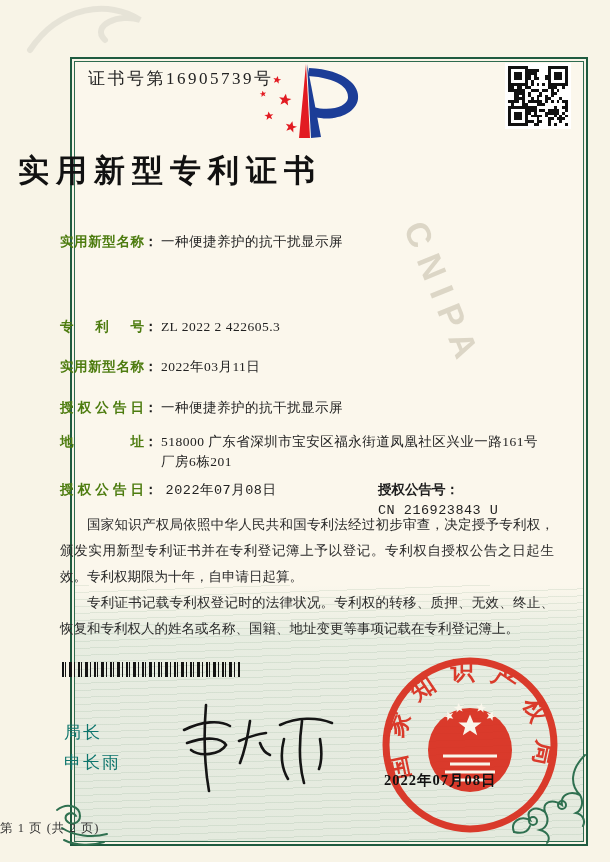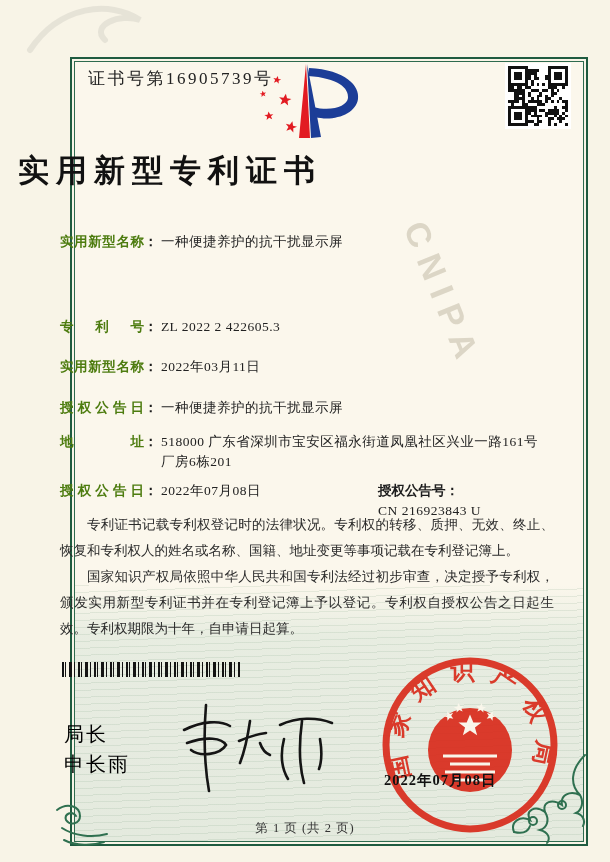--- a/index.html
+++ b/index.html
@@ -89,38 +89,38 @@
     background:repeating-linear-gradient(90deg,
       #141414 0 2px, transparent 2px 3px,
       #141414 3px 4px, transparent 4px 7px,
       #141414 7px 10px, transparent 10px 12px,
       #141414 12px 13px, transparent 13px 16px);
   }
 
   .signer-title, .signer-name {
     position:absolute; left:64px;
     font-family:"Liberation Sans", sans-serif;
-    font-size:20px; color:#000000; letter-spacing:2px;
+    font-size:17px; color:#0f766e; letter-spacing:2px;
   }
   .signer-title { top:721px; }
   .signer-name  { top:751px; }
 
   .signature-svg { position:absolute; left:162px; top:695px; z-index:4; }
 
   .seal-wrap { position:absolute; left:375px; top:650px; width:190px; height:190px; z-index:3; }
   .seal-wrap svg { opacity:0.92; }
   .seal-date {
     position:absolute; left:384px; top:771px; width:150px;
     font-size:14.5px; font-weight:bold; color:#111;
     letter-spacing:1px; z-index:5; text-align:left;
   }
 
   .footer {
     position:absolute; left:0; top:820px; width:610px;
-    text-align:center; font-size:12.5px; color:#333; letter-spacing:1px;
+    text-align:left; font-size:12.5px; color:#333; letter-spacing:1px;
   }
 
   .logo-svg { position:absolute; left:246px; top:56px; }
   .qr { position:absolute; left:505px; top:63px; width:66px; height:66px; background:#fff; padding:3px; }
   .flourish { position:absolute; z-index:2; }
 </style>
 </head>
 <body>
 
 <div class="paper"></div>
@@ -341,32 +341,32 @@
     <span class="fvalue">2022年03月11日</span>
   </div>
   <div class="field-row" style="top:398px;">
     <span class="flabel">授权公告日</span><span class="fcolon">：</span>
     <span class="fvalue">一种便捷养护的抗干扰显示屏</span>
   </div>
   <div class="field-row" style="top:432px;">
     <span class="flabel">地址</span><span class="fcolon">：</span>
     <span class="fvalue addr">518000 广东省深圳市宝安区福永街道凤凰社区兴业一路161号厂房6栋201</span>
   </div>
-  <div class="field-row" style="top:481px;">
+  <div class="field-row" style="top:481px;font-family:Liberation Mono, monospace;">
     <span class="flabel">授权公告日</span><span class="fcolon">：</span>
     <span class="fvalue">2022年07月08日</span>
     <span class="pair2">
       <span class="fcolon">授权公告号</span><span class="fcolon">：</span>
       <span class="fvalue">CN 216923843 U</span>
     </span>
   </div>
 
   <div class="paragraphs">
+    <p>国家知识产权局依照中华人民共和国专利法经过初步审查，决定授予专利权，颁发实用新型专利证书并在专利登记簿上予以登记。专利权自授权公告之日起生效。专利权期限为十年，自申请日起算。</p>
     <p>专利证书记载专利权登记时的法律状况。专利权的转移、质押、无效、终止、恢复和专利权人的姓名或名称、国籍、地址变更等事项记载在专利登记簿上。</p>
-    <p>国家知识产权局依照中华人民共和国专利法经过初步审查，决定授予专利权，颁发实用新型专利证书并在专利登记簿上予以登记。专利权自授权公告之日起生效。专利权期限为十年，自申请日起算。</p>
   </div>
 
   <div class="barcode"></div>
 
   <div class="signer-title">局长</div>
   <div class="signer-name">申长雨</div>
 
   <svg class="signature-svg" width="180" height="100" viewBox="0 0 180 100">
     <g fill="none" stroke="#151515" stroke-width="2.6" stroke-linecap="round">
       <path d="M22,35 C40,26 58,25 68,31"></path>

